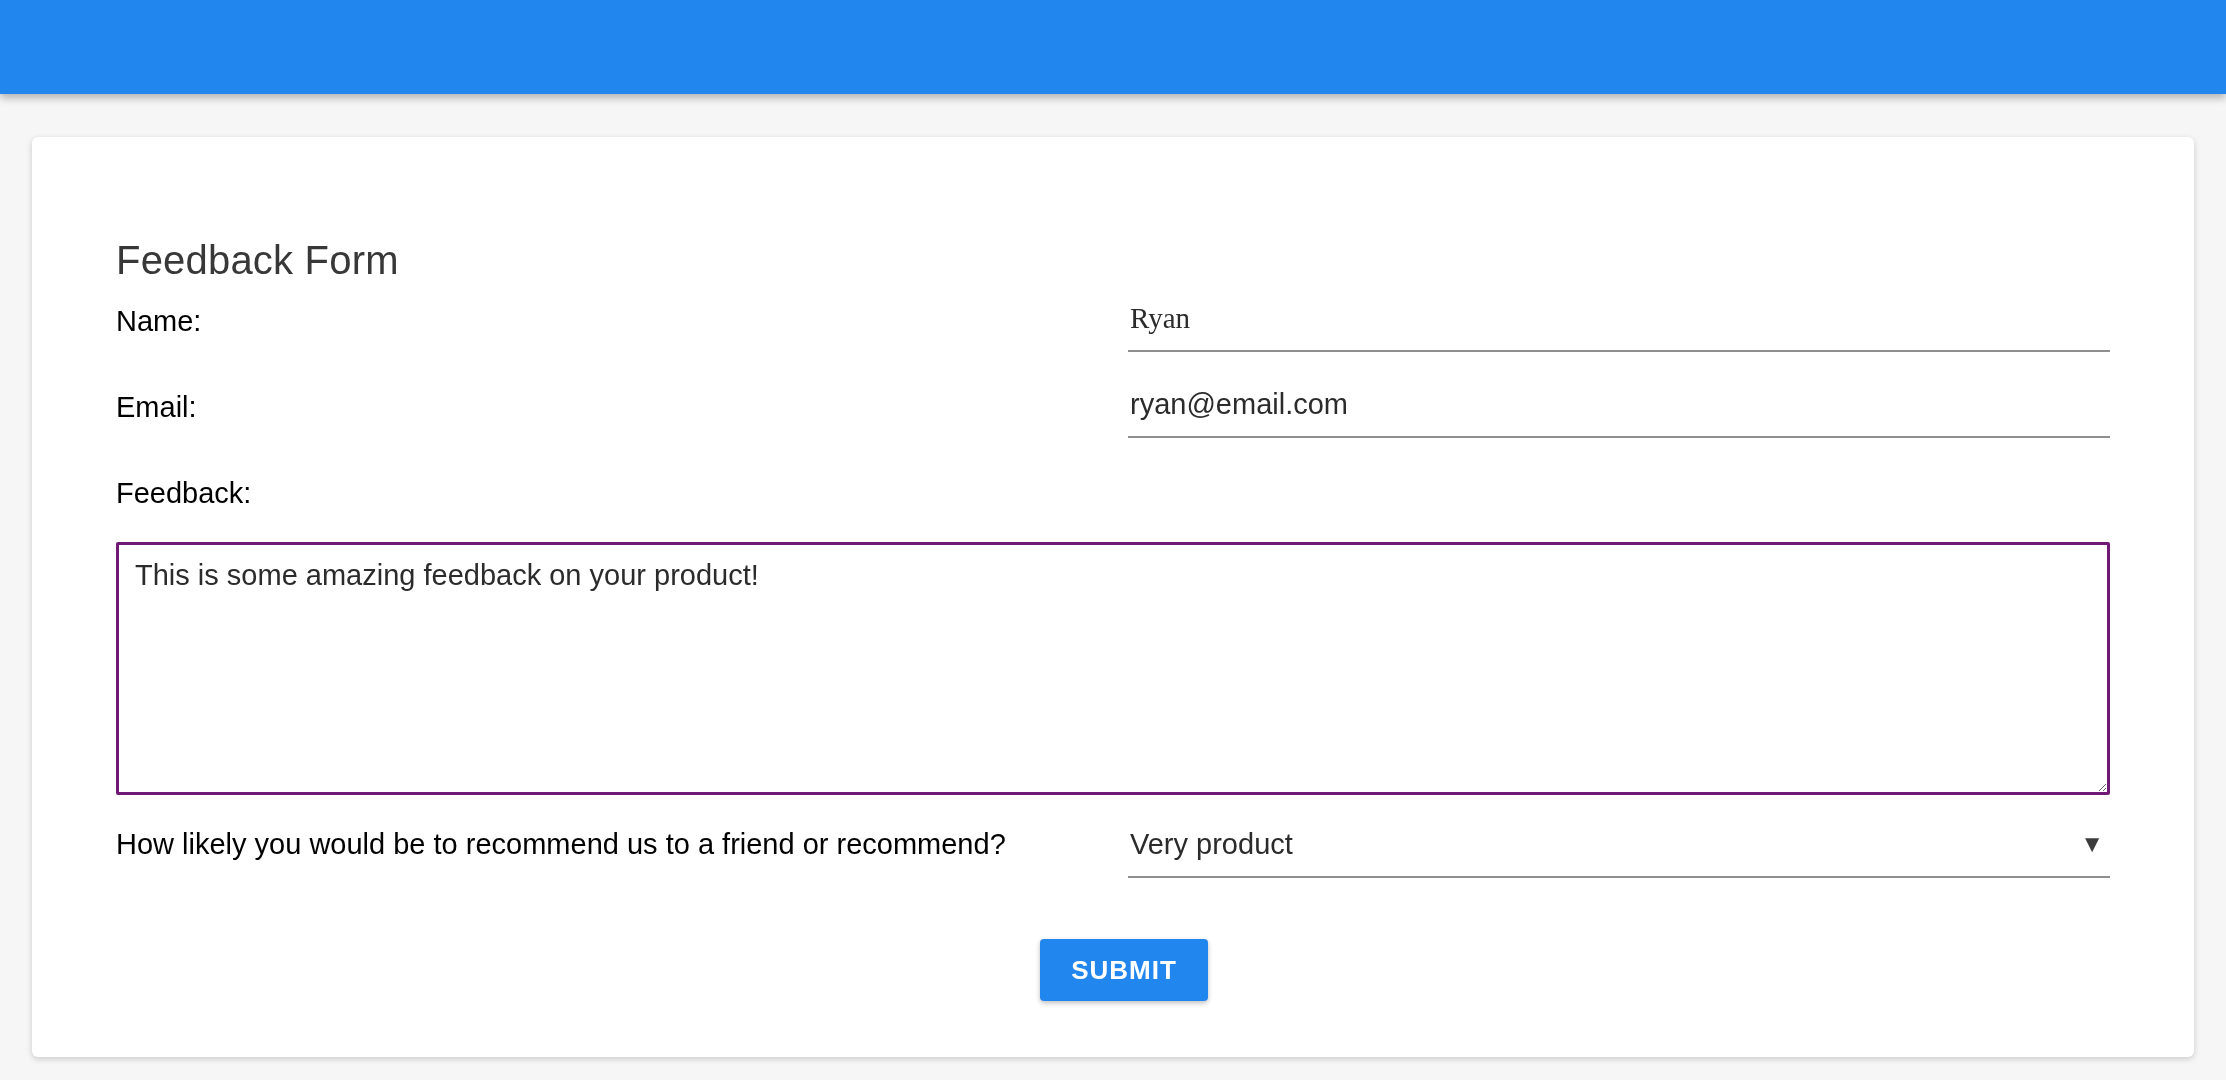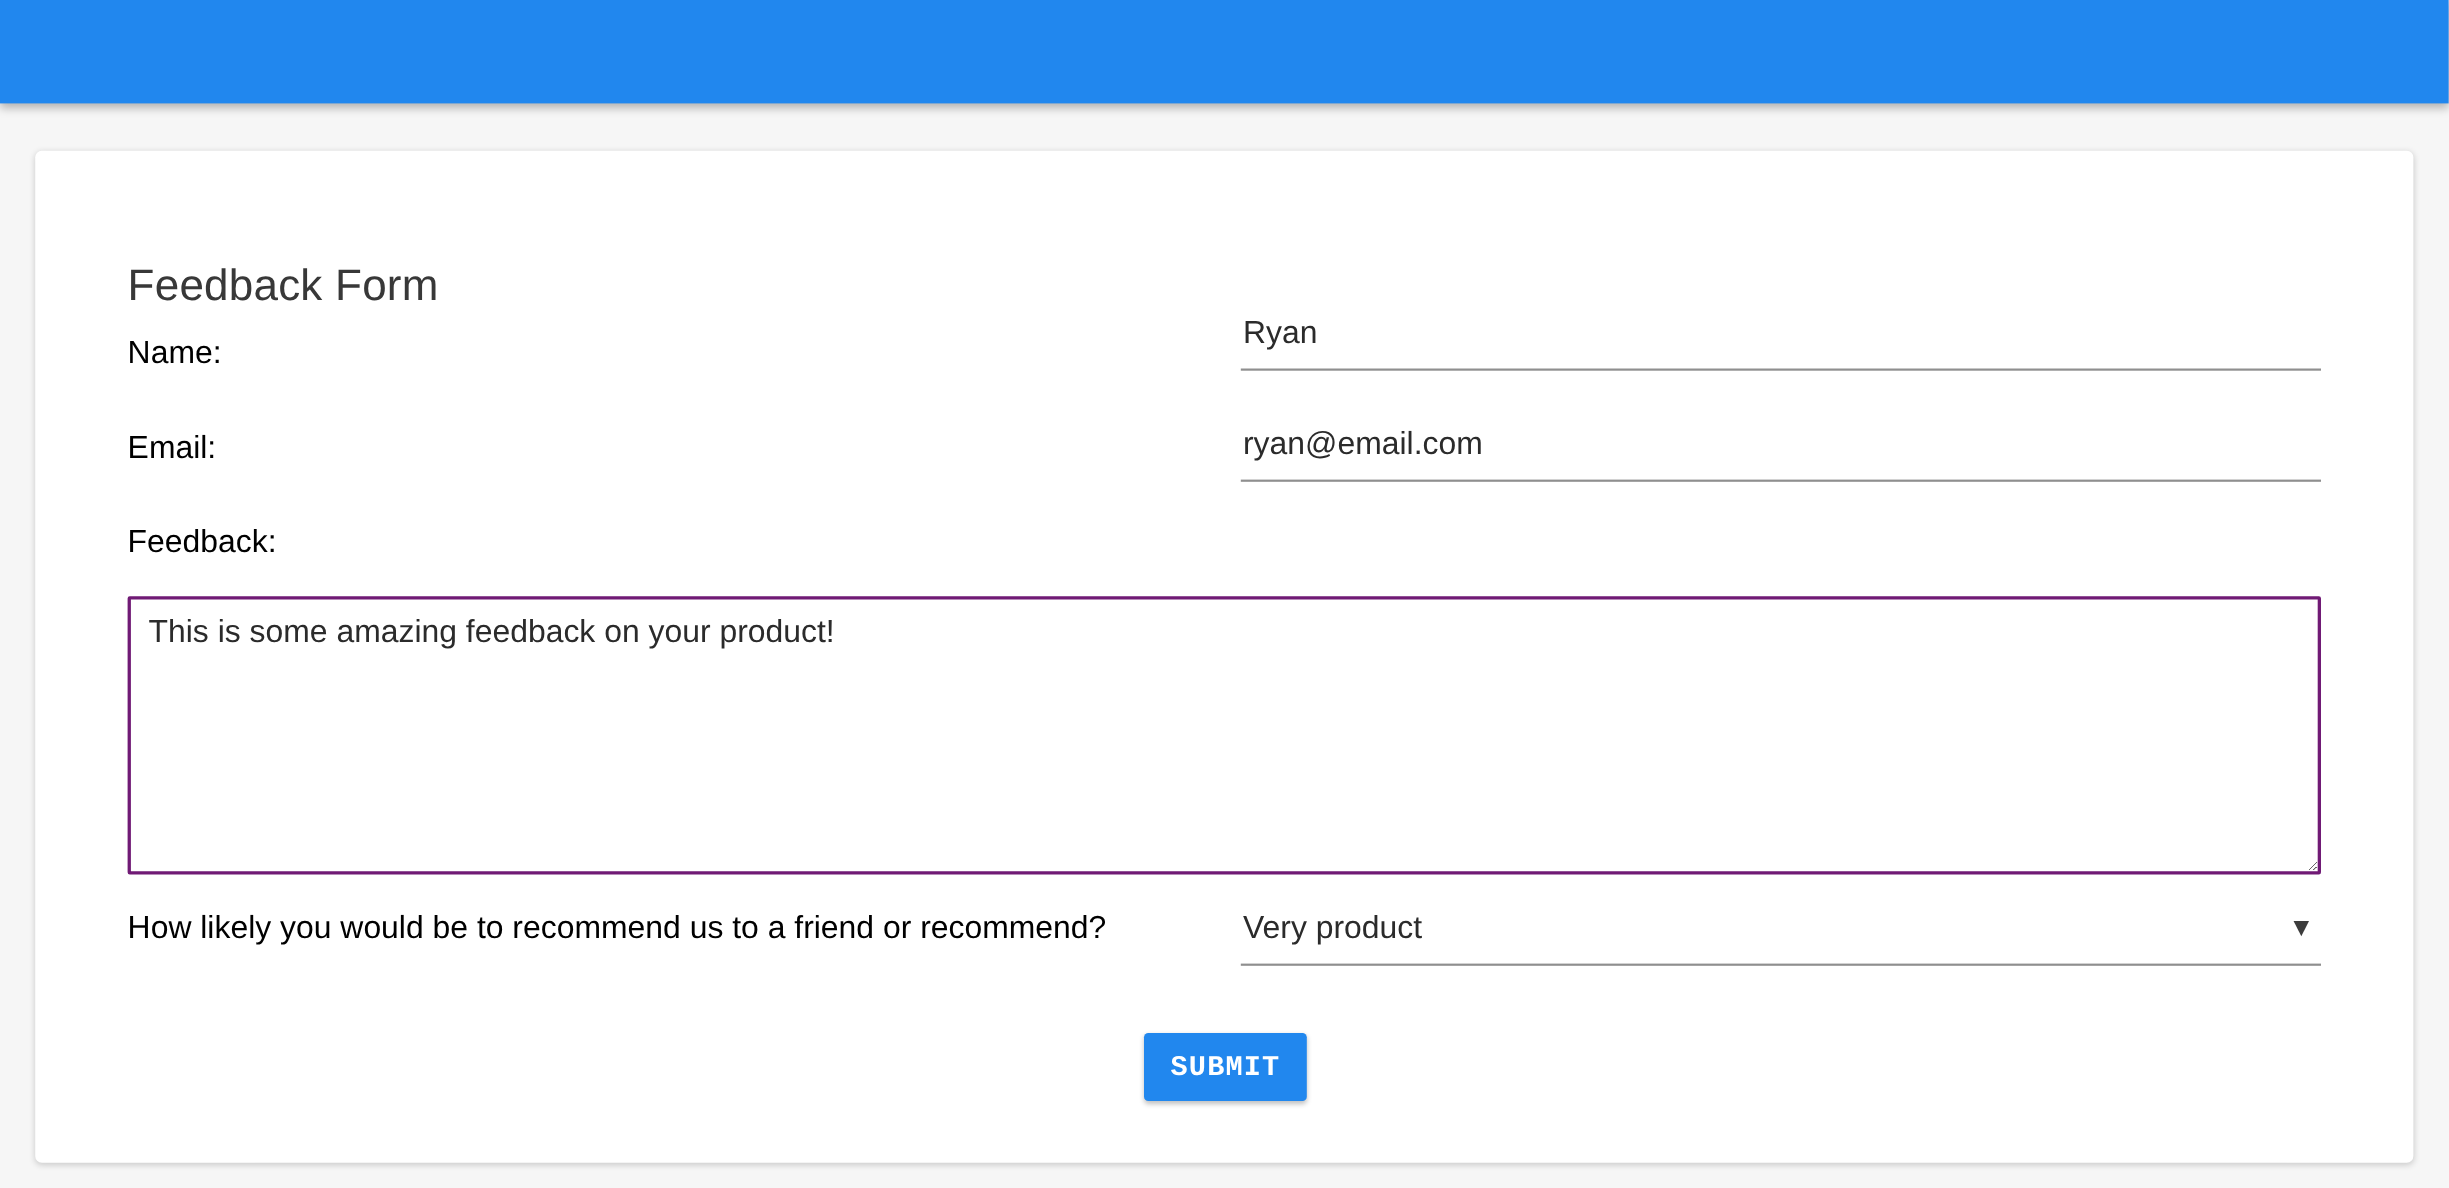--- a/index.html
+++ b/index.html
@@ -55,21 +55,21 @@
     height: 55px;
     border: none;
     border-bottom: 2px solid #8f8f8f;
     background: transparent;
     font-family: "Liberation Sans", "DejaVu Sans", sans-serif;
     font-size: 29px;
     color: #2b2b2b;
     padding: 0 2px 10px 2px;
     outline: none;
   }
-  .input-name  { top: 145px; }
+  .input-name  { top: 160px; font-family: Liberation Serif, serif; }
   .input-email { top: 246px; }
   .feedback-textarea {
     position: absolute;
     left: 84px;
     top: 405px;
     width: 1994px;
     height: 253px;
     border: 3px solid #701a75;
     border-radius: 2px;
     padding: 14px 16px;
@@ -99,27 +99,27 @@
   }
   .select-arrow {
     font-size: 24px;
     color: #3c3c3c;
     padding: 13px 6px 0 0;
   }
   .submit-button {
     position: absolute;
     left: 1008px;
     top: 802px;
-    width: 148px;
+    width: 168px;
     height: 62px;
     background: #2187ee;
     color: #ffffff;
     border: none;
     border-radius: 4px;
-    font-family: Liberation Mono, monospace;
+    font-family: Liberation Sans, sans-serif;
     font-size: 26px;
     font-weight: 700;
     letter-spacing: 1px;
     box-shadow: 0 2px 5px rgba(0,0,0,0.25);
     cursor: pointer;
   }
 </style>
 </head>
 <body>
 

